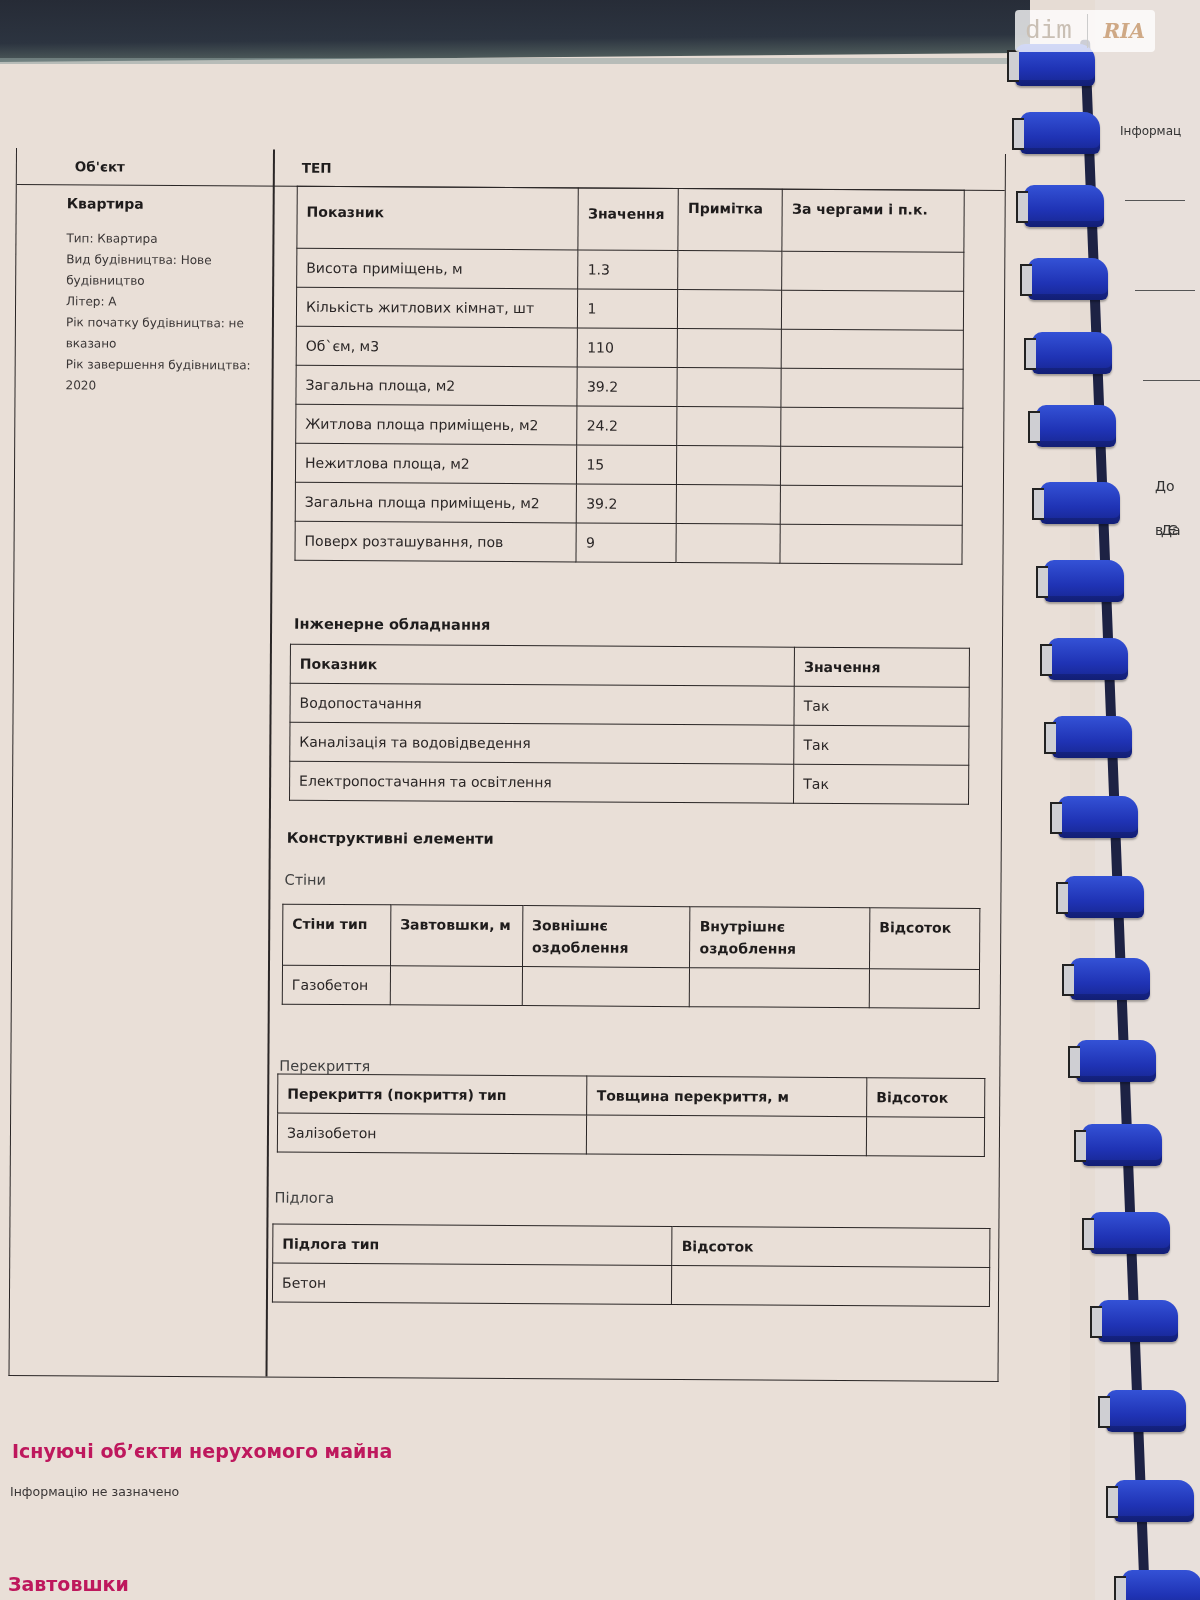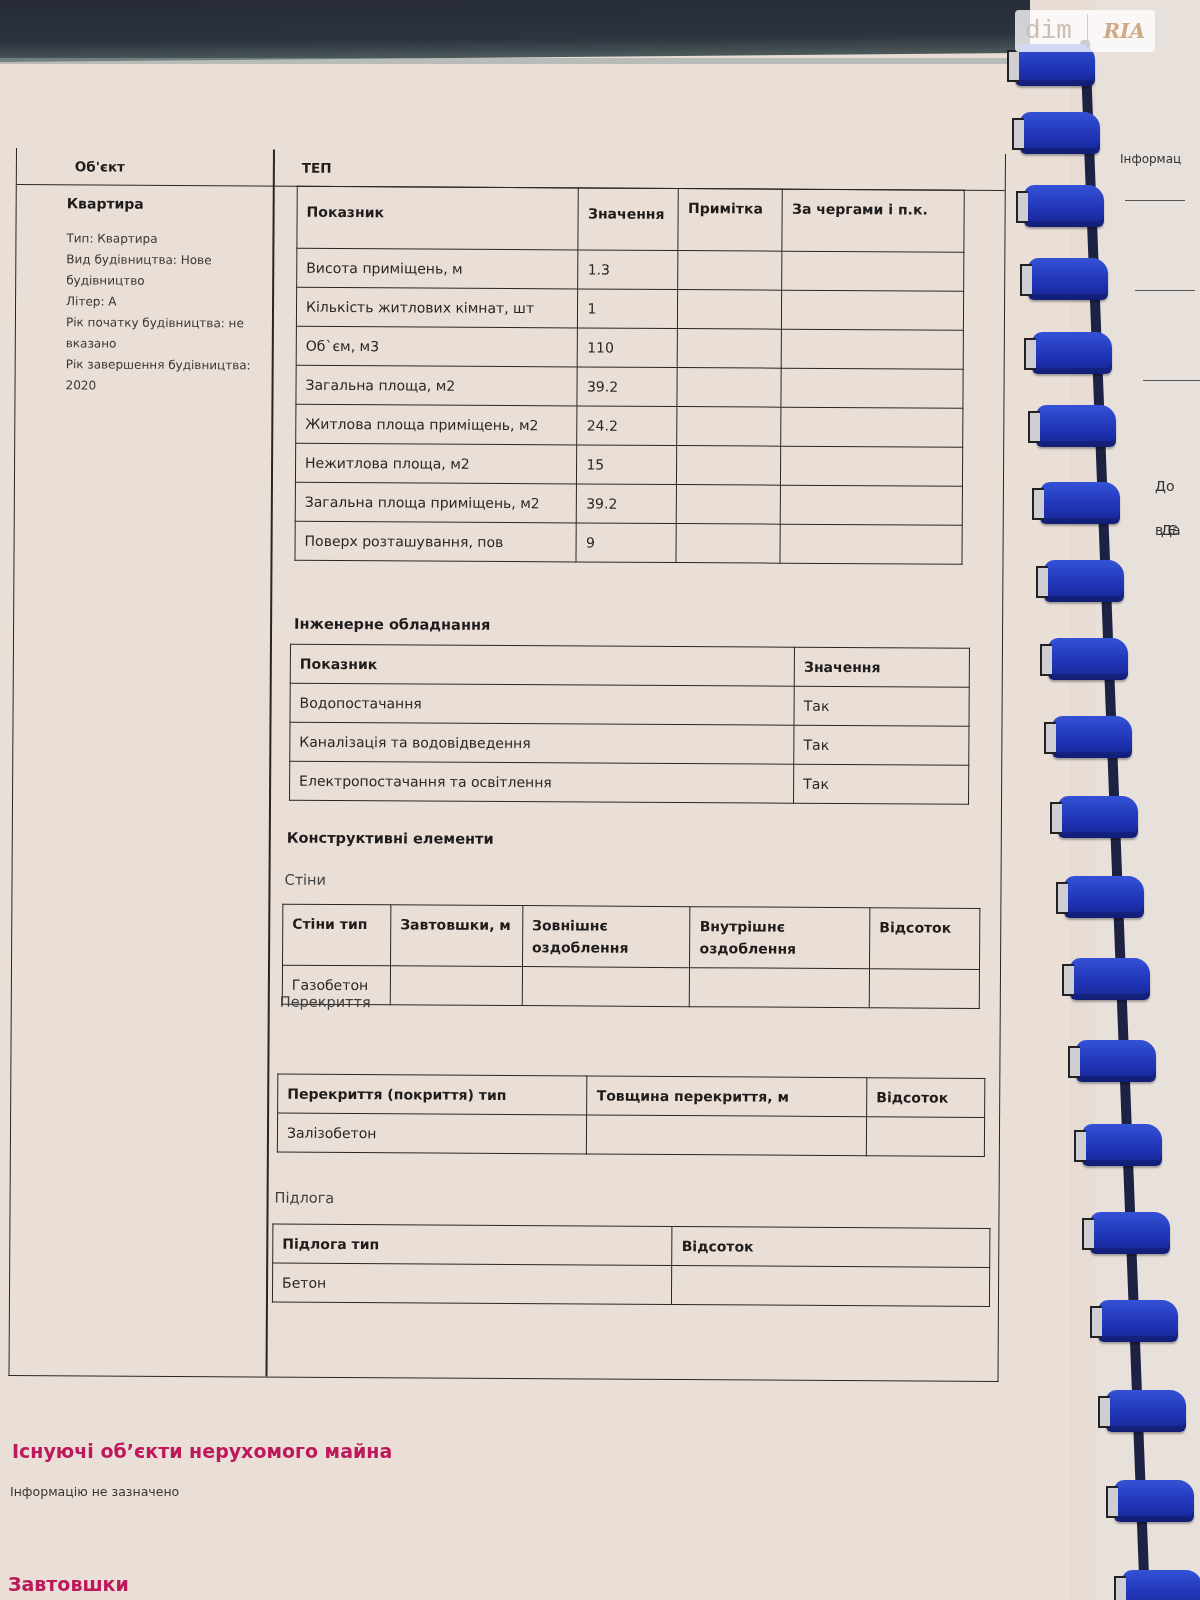--- a/index.html
+++ b/index.html
@@ -101,21 +101,21 @@
     .bottom-h { position: absolute; font-weight: bold; font-size: 19px; color: #be185d; margin-top: 8px; }
     .bottom-note { position: absolute; font-size: 12.5px; color: #3a3636; }
   </style>
 </head>
 <body>
 
 <div class="top-band"></div>
 <div class="top-band-edge"></div>
 
 <div class="right-page">
-  <span class="txt" style="left:25px;top:152px;">Інформац</span>
+  <span class="txt" style="left:25px;top:124px;">Інформац</span>
   <div class="line" style="left:30px;top:200px;"></div>
   <div class="line" style="left:40px;top:290px;"></div>
   <div class="line" style="left:48px;top:380px;"></div>
   <span class="txt" style="left:60px;top:478px;font-size:14px;">До</span>
   <span class="txt" style="left:60px;top:522px;font-size:14px;text-align:center;">в Є</span>
   <span class="txt" style="left:66px;top:522px;font-size:14px;">Да</span>
 </div>
 
 <div class="page"></div>
 
@@ -282,21 +282,21 @@
       <tr>
         <td>Газобетон</td>
         <td></td>
         <td></td>
         <td></td>
         <td></td>
       </tr>
     </tbody>
       </table>
 
-    <span class="sub-title" style="left:-2px;top:844px;text-align:center;">Перекриття</span>
+    <span class="sub-title" style="left:-2px;top:908px;text-align:center;">Перекриття</span>
     <table class="grid" style="left:-4px;top:924px;width:708px;">
       <colgroup>
           <col style="width:310px">
           <col style="width:280px">
           <col style="width:118px">
         </colgroup>
       <tbody>
           <tr>
         <th>Перекриття (покриття) тип</th>
         <th>Товщина перекриття, м</th>

